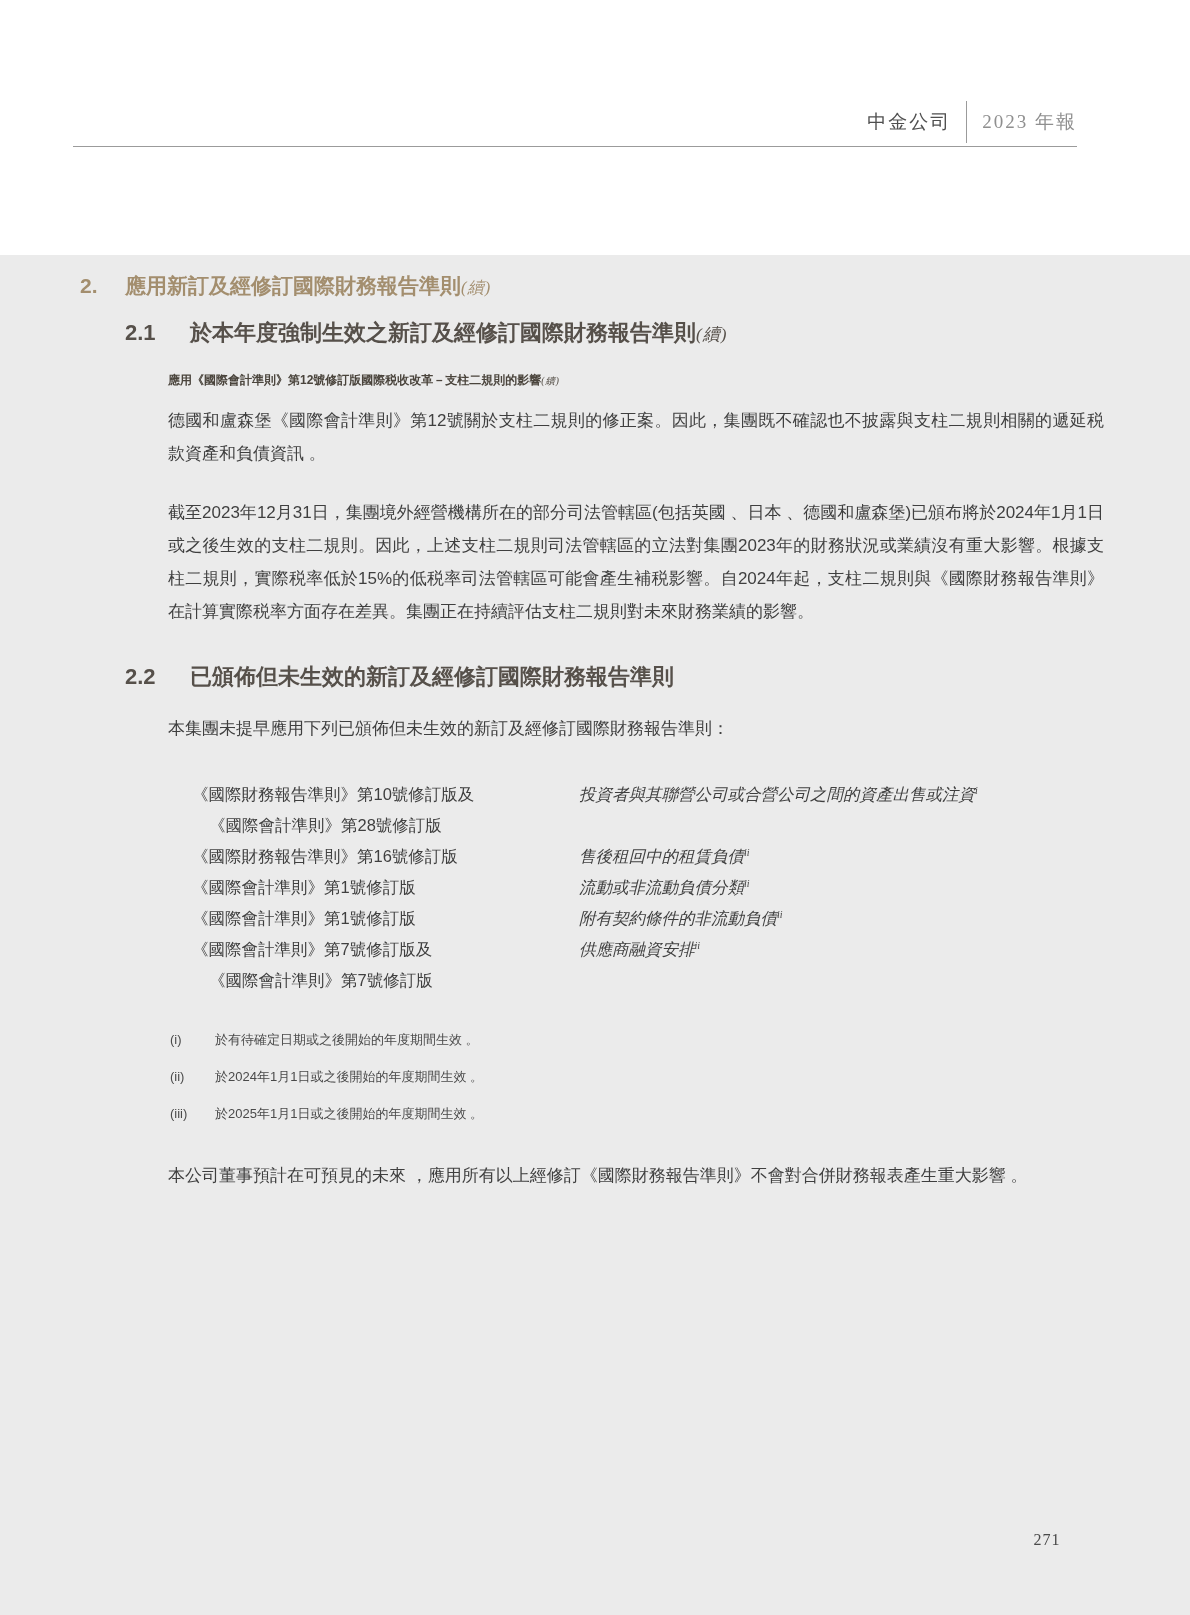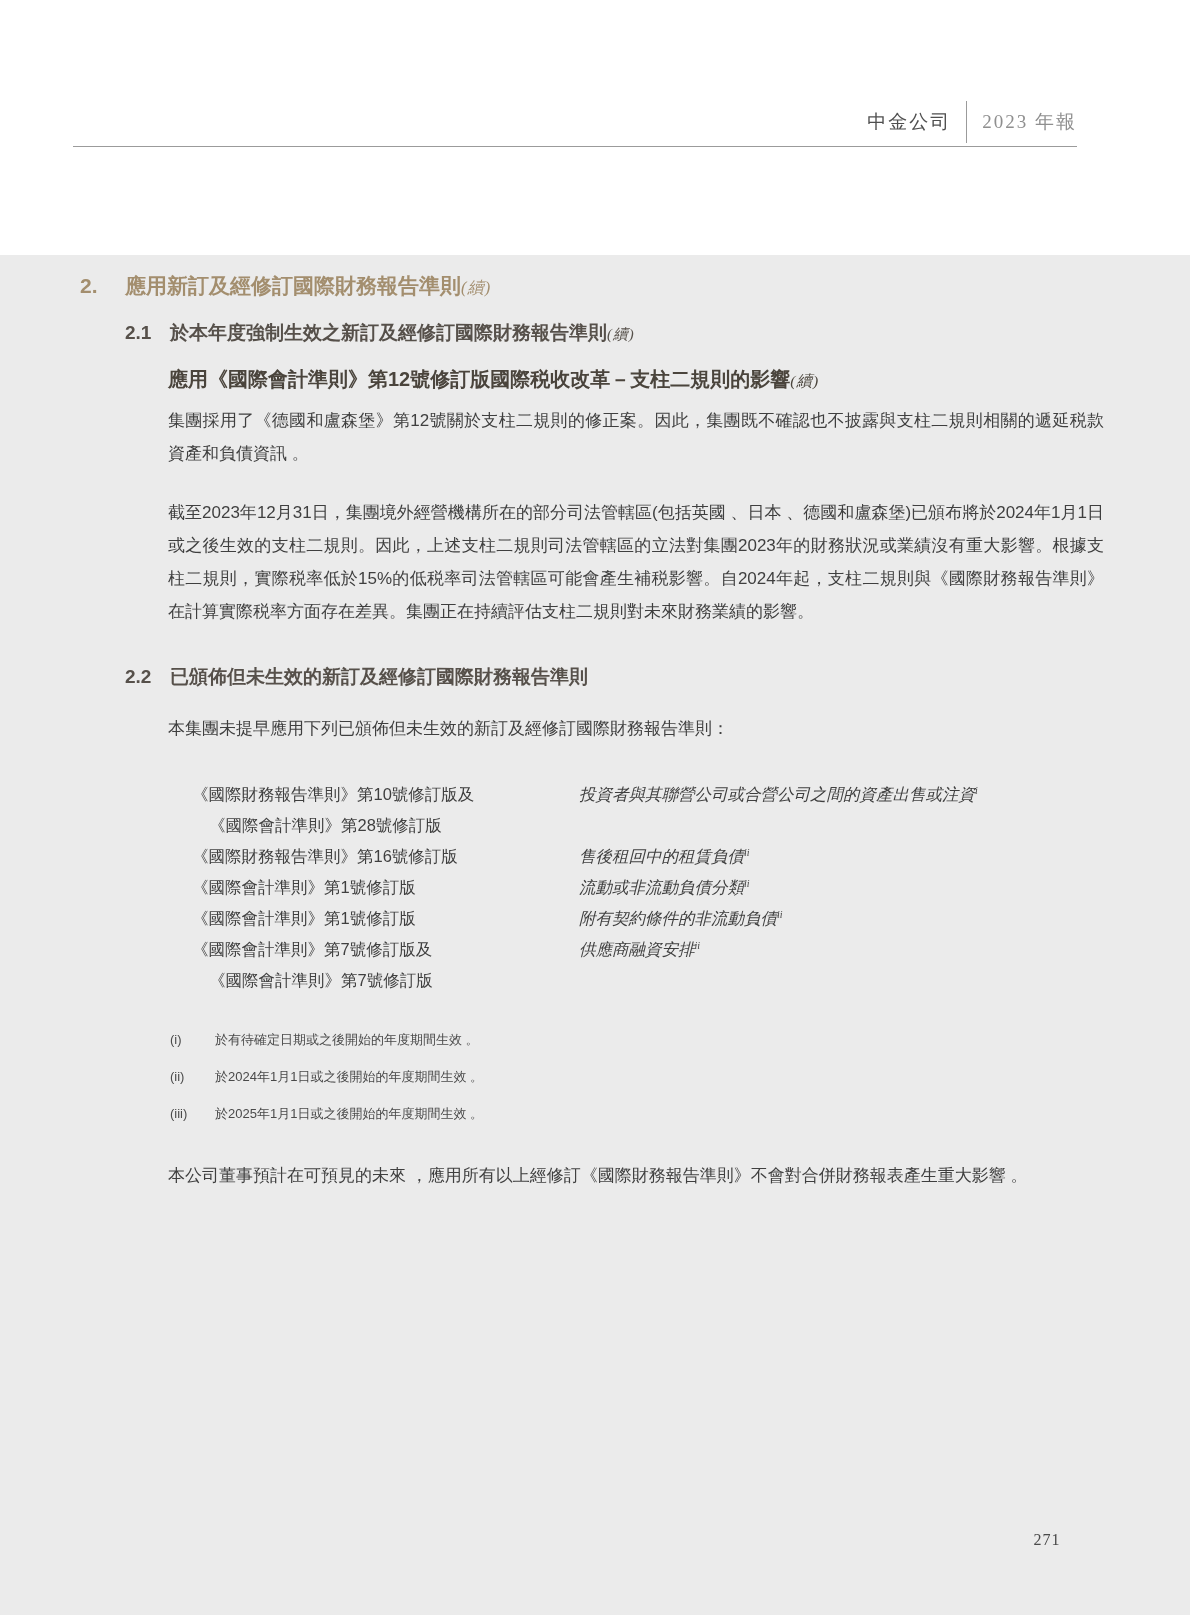--- a/index.html
+++ b/index.html
@@ -38,30 +38,30 @@
 
   
   .content-band{
     position:absolute;top:255px;left:0;width:1190px;height:1360px;
     background:var(--band-bg);padding-top:16px;
   }
 
   .h-row{display:flex;align-items:baseline;}
   .sec2{margin-left:80px;color:var(--accent-tan);font-size:21px;line-height:30px;font-weight:700;}
   .sec2 .num{width:45px;flex:0 0 45px;}
-  .sub-h{margin-top:16px;margin-left:125px;color:var(--heading-dark);font-size:19px;line-height:28px;font-weight:700;}
+  .sub-h{margin-top:16px;margin-left:125px;color:var(--heading-dark);font-size:22px;line-height:28px;font-weight:700;gap:20px;}
   .sub-h .num{width:45px;flex:0 0 45px;}
   .cont{
     font-family:"Liberation Serif",serif;font-style:italic;font-weight:400;
     font-size:0.78em;letter-spacing:1px;
   }
 
   .bold-head{
     margin:18px 0 0 168px;width:932px;color:#4a443c;
-    font-size:20px;line-height:26px;font-weight:700;
+    font-size:12px;line-height:26px;font-weight:700;
   }
   .para{
     margin-left:168px;width:936px;font-size:17px;line-height:33px;
     text-align:justify;color:var(--body-text);
   }
   .para1{margin-top:10px;}
   .para2{margin-top:26px;}
 
   .sec22{margin-top:35px;}
   .intro{margin-top:21px;}
@@ -115,21 +115,21 @@
 
     <div class="h-row sub-h">
       <span class="num">2.1</span>
       <span><span>於本年度強制生效之新訂及經修訂國際財務報告準則</span><span class="cont">(續)</span></span>
     </div>
 
     <div class="bold-head">
       <span>應用《國際會計準則》第12號修訂版國際税收改革－支柱二規則的影響</span><span class="cont">(續)</span>
     </div>
 
-    <p class="para para1">集團採用了《德國和盧森堡》第12號關於支柱二規則的修正案。因此，集團既不確認也不披露與支柱二規則相關的遞延税款資產和負債資訊 。</p>
+    <p class="para para1">德國和盧森堡《國際會計準則》第12號關於支柱二規則的修正案。因此，集團既不確認也不披露與支柱二規則相關的遞延税款資產和負債資訊 。</p>
     <p class="para para2">截至2023年12月31日，集團境外經營機構所在的部分司法管轄區(包括英國 、日本 、德國和盧森堡)已頒布將於2024年1月1日或之後生效的支柱二規則。因此，上述支柱二規則司法管轄區的立法對集團2023年的財務狀況或業績沒有重大影響。根據支柱二規則，實際税率低於15%的低税率司法管轄區可能會產生補税影響。自2024年起，支柱二規則與《國際財務報告準則》在計算實際税率方面存在差異。集團正在持續評估支柱二規則對未來財務業績的影響。</p>
 
     <div class="h-row sub-h sec22">
       <span class="num">2.2</span>
       <span>已頒佈但未生效的新訂及經修訂國際財務報告準則</span>
     </div>
 
     <p class="para intro">本集團未提早應用下列已頒佈但未生效的新訂及經修訂國際財務報告準則：</p>
 
     <div class="std-list">

